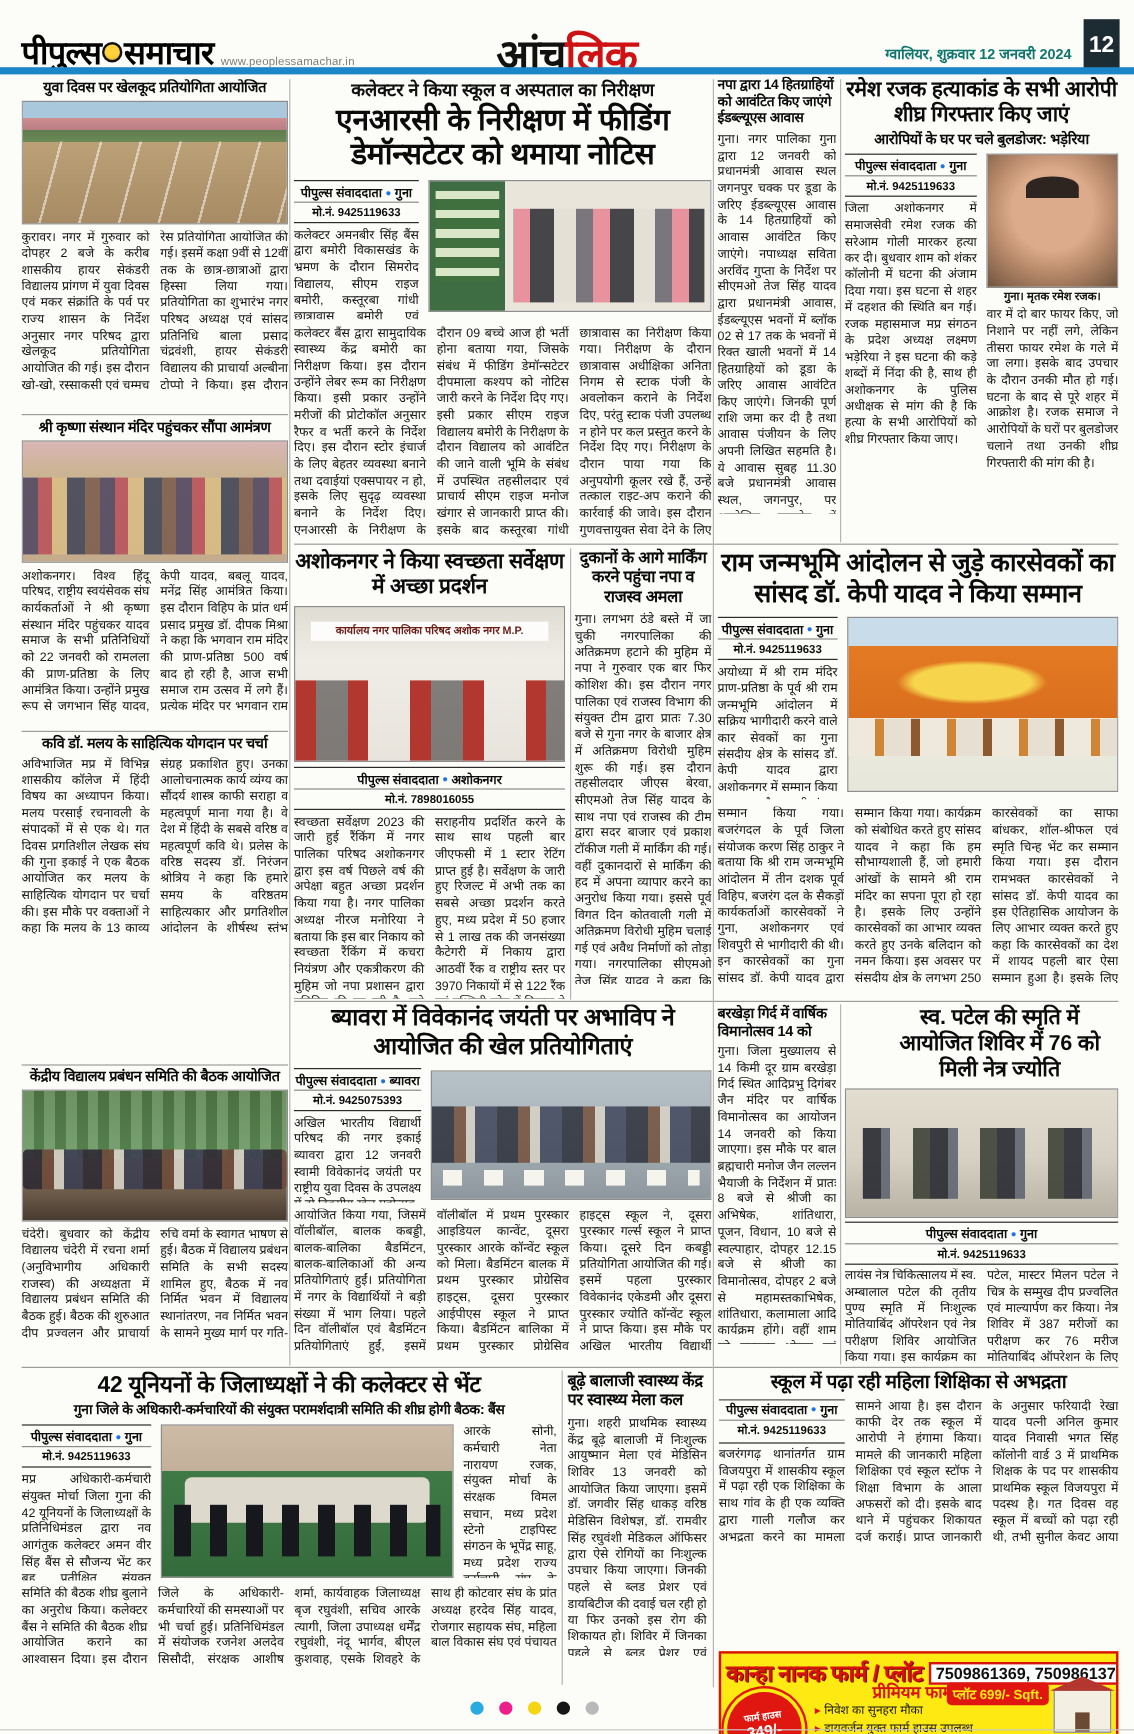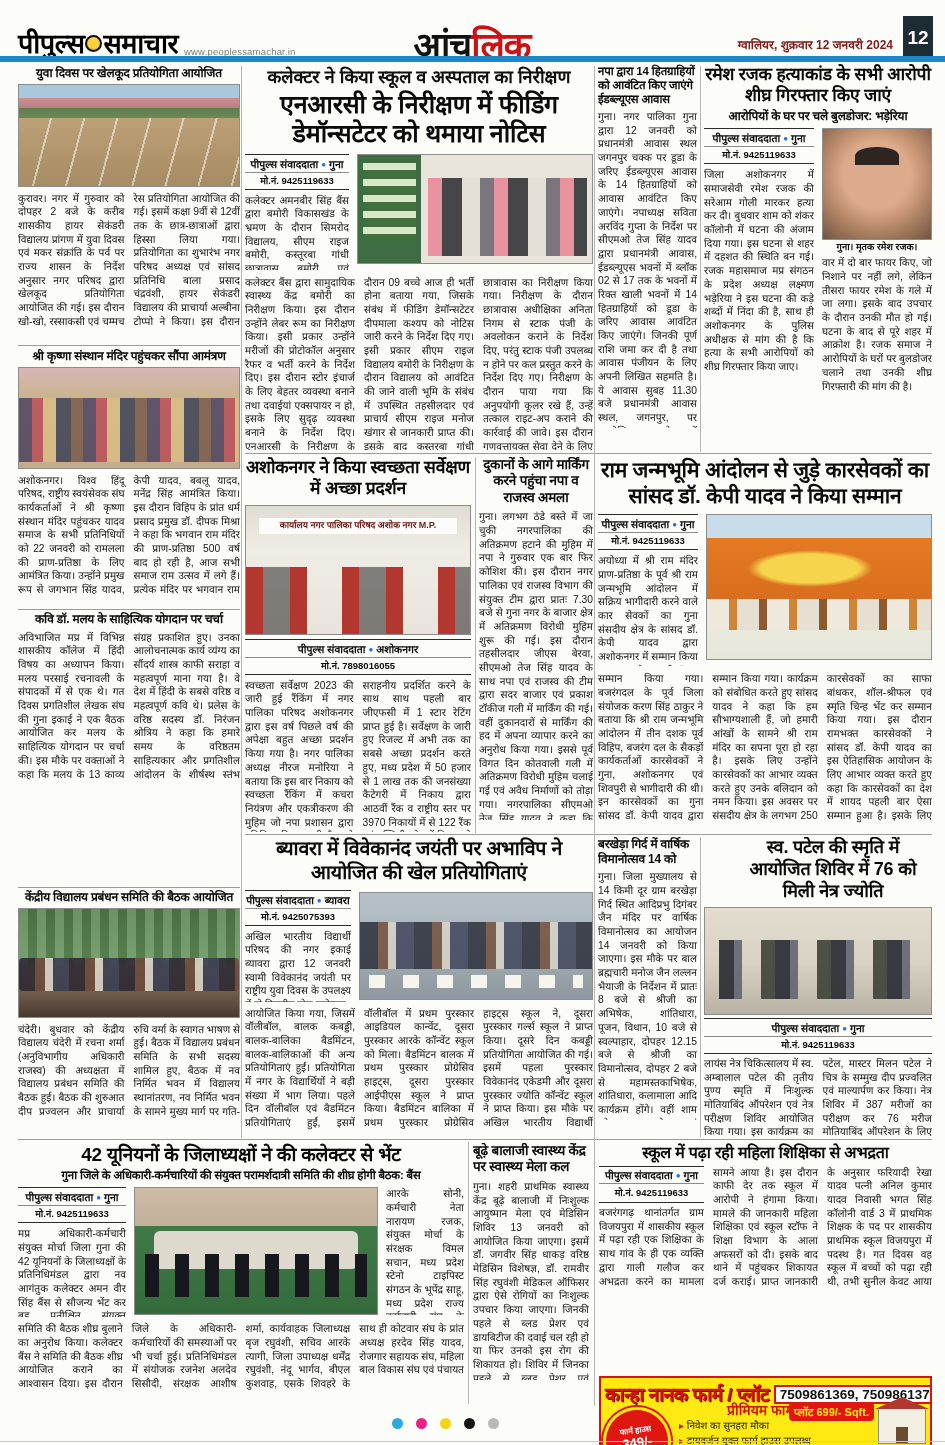--- a/index.html
+++ b/index.html
@@ -72,21 +72,21 @@
     background:repeating-linear-gradient(90deg,#17181d 0 14px,rgba(0,0,0,0) 14px 30px);}
   .sign{position:absolute;left:6%;right:6%;top:10%;background:rgba(255,255,255,.88);
     color:#6b1d16;font-weight:700;font-size:9px;text-align:center;padding:2px 1px;line-height:1.25;}
   
   .logo{font-weight:700;font-size:27px;letter-spacing:-0.5px;color:#000;}
   .logo .bulb{display:inline-block;width:13px;height:13px;border-radius:50%;
     background:radial-gradient(circle at 50% 40%,#ffd23d 0 55%,#b37c00 100%);border:2px solid #111;vertical-align:1px;margin:0 1px;}
   .site{font-size:9.5px;color:#7c7c7c;font-weight:400;letter-spacing:.2px;margin-top:24px;}
   .section-t{font-weight:700;font-size:36px;letter-spacing:-1px;}
   .section-t .red{color:#cf1113;}
-  .dateline{font-size:12px;font-weight:700;color:#7f1d1d;}
+  .dateline{font-size:12px;font-weight:700;color:#0f766e;}
   .pagebox{background:#1d2b33;color:#fff;font-weight:700;font-size:19px;
     display:flex;align-items:center;justify-content:center;}
   .bluebar{position:absolute;left:0;top:56px;width:945px;height:6px;background:#1d86c8;}
   
   .ad{position:absolute;background:#ffe913;border:2px solid #d8130c;box-sizing:border-box;overflow:hidden;}
   .ad-title{color:#d8130c;font-weight:700;font-size:19px;letter-spacing:-0.5px;white-space:nowrap;
     text-shadow:1px 1px 0 #7e0b06;}
   .ad-phones{background:#fff;border:2px solid #d8130c;color:#111;font-weight:700;font-size:13.5px;
     padding:0 4px;white-space:nowrap;}
   .ad-premium{color:#d8130c;font-weight:700;font-size:14px;text-align:center;}
@@ -159,21 +159,21 @@
     <div class="bd c2" style="margin-top:4px;height:158px;">अविभाजित मप्र में विभिन्न शासकीय कॉलेज में हिंदी विषय का अध्यापन किया। मलय परसाई रचनावली के संपादकों में से एक थे। गत दिवस प्रगतिशील लेखक संघ की गुना इकाई ने एक बैठक आयोजित कर मलय के साहित्यिक योगदान पर चर्चा की। इस मौके पर वक्ताओं ने कहा कि मलय के 13 काव्य संग्रह प्रकाशित हुए। उनका आलोचनात्मक कार्य व्यंग्य का सौंदर्य शास्त्र काफी सराहा व महत्वपूर्ण माना गया है। वे देश में हिंदी के सबसे वरिष्ठ व महत्वपूर्ण कवि थे। प्रलेस के वरिष्ठ सदस्य डॉ. निरंजन श्रोत्रिय ने कहा कि हमारे समय के वरिष्ठतम साहित्यकार और प्रगतिशील आंदोलन के शीर्षस्थ स्तंभ मलय का निधन बहुत बड़ी क्षति है। प्रगतिशील मूल्यों के लिए मलय की गहरी प्रतिबद्धता प्रेरक और अविस्मरणीय है। पवित्र सलालपुरिया ने कहा कि मलय विगत वर्षों में फासीवाद के गहराते संकट, धर्म के उन्माद और प्रतिगामी प्रवृत्तियों को लेकर चिंतित रहते थे। उन्होंने जिस समर्पण के साथ प्रगतिशील लेखक संघ के संगठन के लिए एक मैदानी कार्यकर्ता की तरह काम किया वह भी बेमिसाल है। बेहद दुख और गहरी संवेदना के साथ डॉ. मलय को श्रद्धांजलि अर्पित है।</div>
   </div>
 
   <div class="art" style="left:18px;top:890px;width:222px;height:246px;">
     <div class="hl nw" style="font-size:12px;">केंद्रीय विद्यालय प्रबंधन समिति की बैठक आयोजित</div>
     <div class="photo ph-meet" style="width:222px;height:110px;margin-top:3px;"></div>
     <div class="bd c2" style="margin-top:5px;height:106px;">चंदेरी। बुधवार को केंद्रीय विद्यालय चंदेरी में रचना शर्मा (अनुविभागीय अधिकारी राजस्व) की अध्यक्षता में विद्यालय प्रबंधन समिति की बैठक हुई। बैठक की शुरुआत दीप प्रज्वलन और प्राचार्या रुचि वर्मा के स्वागत भाषण से हुई। बैठक में विद्यालय प्रबंधन समिति के सभी सदस्य शामिल हुए, बैठक में नव निर्मित भवन में विद्यालय स्थानांतरण, नव निर्मित भवन के सामने मुख्य मार्ग पर गति-अवरोधक, बैरिकैट एवं संकेतक लगवाने आदि मुद्दों पर चर्चा की गई।</div>
   </div>
 
   <div class="art" style="left:245px;top:64px;width:348px;height:386px;">
-    <div class="kick nw" style="font-size:18px;">कलेक्टर ने किया स्कूल व अस्पताल का निरीक्षण</div>
+    <div class="kick nw" style="font-size:15px;">कलेक्टर ने किया स्कूल व अस्पताल का निरीक्षण</div>
     <div class="hl" style="font-size:25px;line-height:1.15;margin-top:2px;">एनआरसी के निरीक्षण में फीडिंग डेमॉन्सटेटर को थमाया नोटिस</div>
     <div class="row" style="margin-top:6px;">
       <div style="width:104px;">
         <div class="byl">
           <span>पीपुल्स संवाददाता</span>
           <span class="bdot">●</span>
           <span>गुना</span>
         </div>
         <div class="phn">मो.नं. 9425119633</div>
         <div class="bd" style="margin-top:4px;height:76px;">कलेक्टर अमनबीर सिंह बैंस द्वारा बमोरी विकासखंड के भ्रमण के दौरान सिमरोद विद्यालय, सीएम राइज बमोरी, कस्तूरबा गांधी छात्रावास बमोरी एवं सामुदायिक स्वास्थ्य केंद्र बमोरी का औचक निरीक्षण किया गया।</div>

